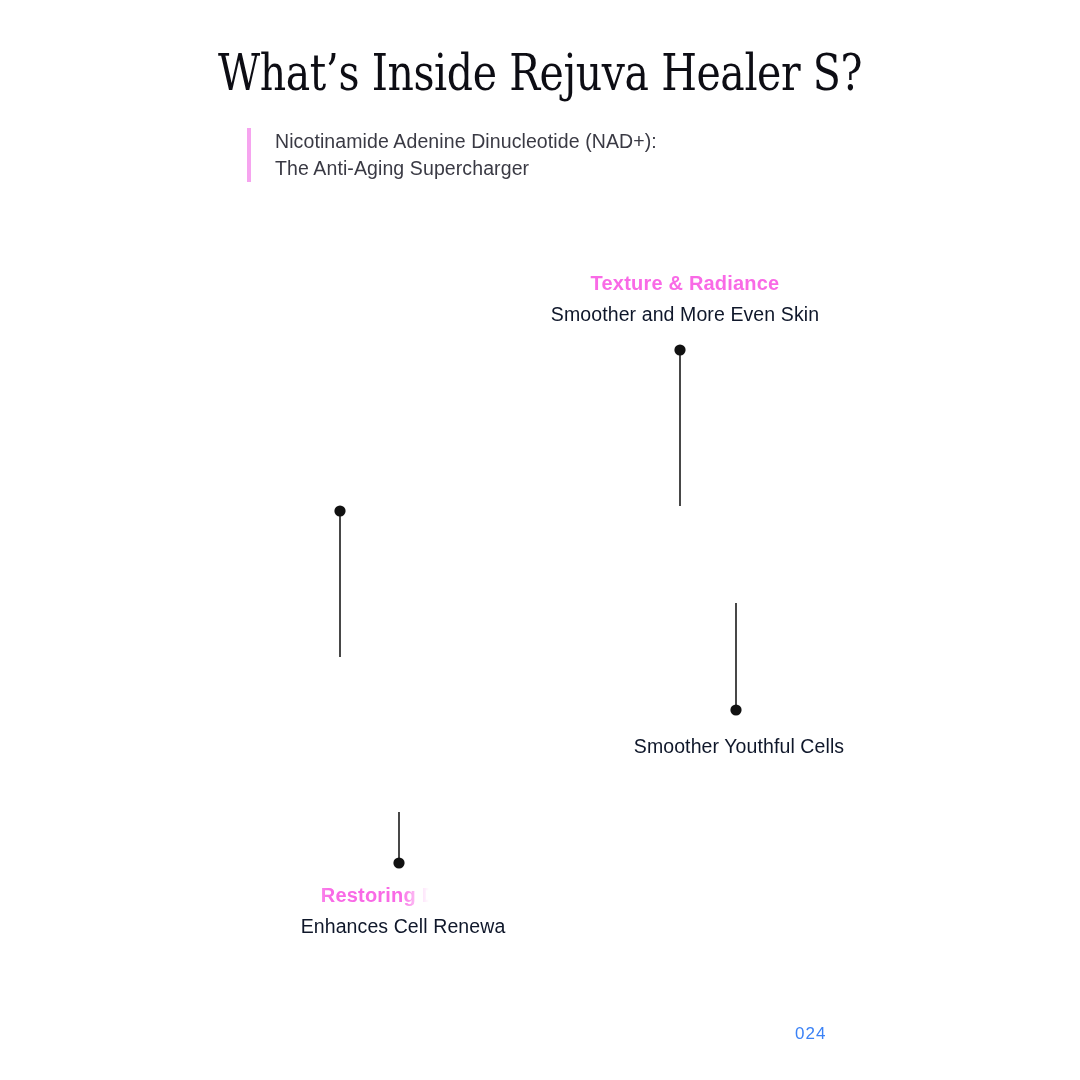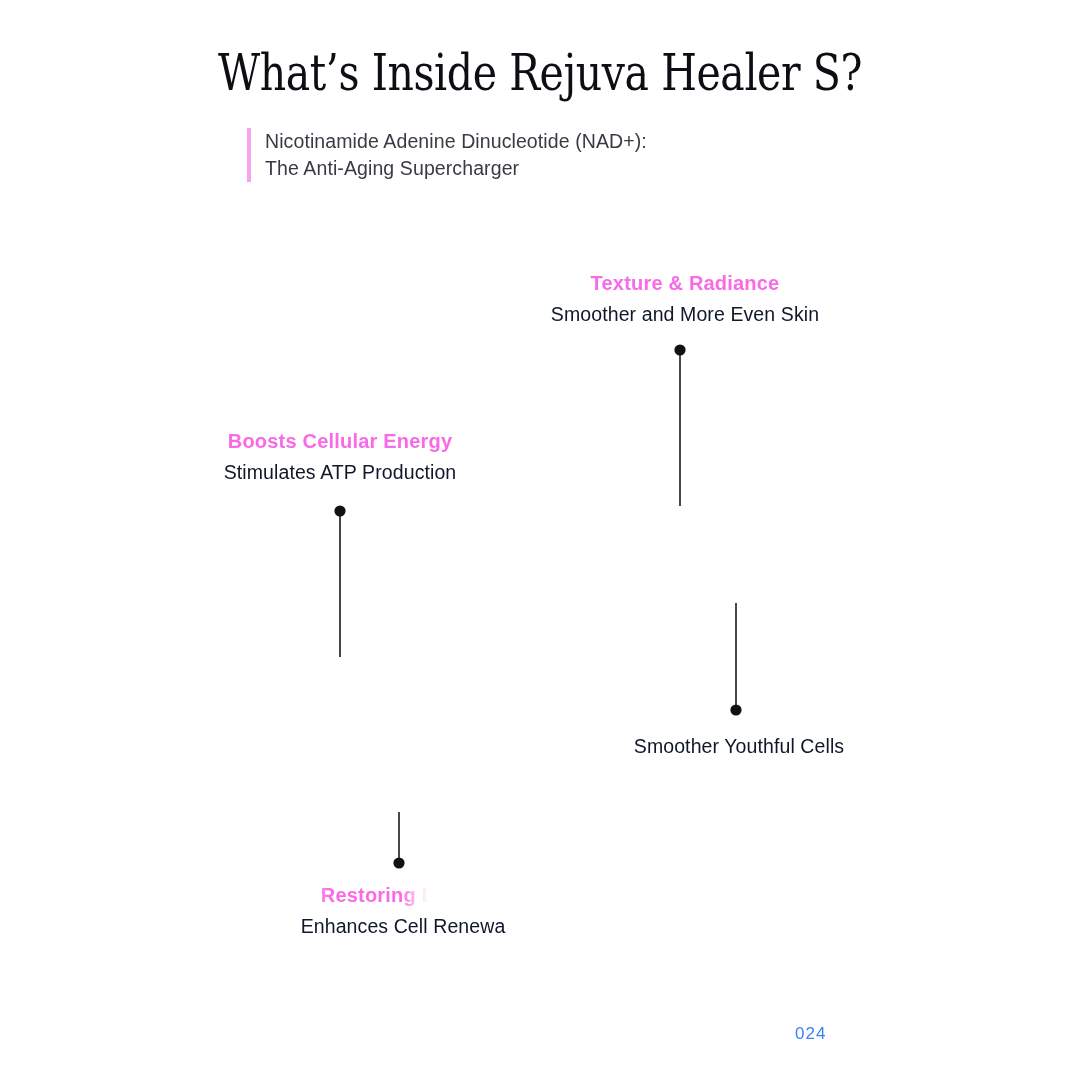--- a/index.html
+++ b/index.html
@@ -35,21 +35,21 @@
     transform: scaleX(0.82);
     transform-origin: 50% 50%;
     white-space: nowrap;
   }
 
   
   .subtitle-block {
     position: absolute;
     left: 247px;
     top: 128px;
-    padding-left: 14px;
+    padding-left: 24px;
     border-left: 4px solid #f6a4ef;
   }
   .subtitle-line {
     font-size: 19.5px;
     line-height: 27px;
     color: #3a3a44;
     letter-spacing: 0.1px;
     white-space: nowrap;
   }
 
@@ -155,24 +155,20 @@
       <line x1="399" y1="812" x2="399" y2="860" stroke="#1a1a1a" stroke-width="1.6"></line>
       <circle cx="399" cy="863" r="5.6" fill="#111111"></circle>
     </g>
   </svg>
 
   <div class="callout align-center" style="left:535px; top:270px; width:300px;">
     <div class="c-title">Texture &amp; Radiance</div>
     <div class="c-sub">Smoother and More Even Skin</div>
   </div>
 
-  <div class="callout align-center" style="left:190px; top:428px; width:300px;">
-    <div class="c-title">Boosts Cellular Energy</div>
-    <div class="c-sub">Stimulates ATP Production</div>
-  </div>
 
   <div class="callout align-center" style="left:589px; top:728px; width:300px;">
     <div class="c-sub">Smoother Youthful Cells</div>
   </div>
 
   <div class="callout align-center ghost" style="left:253px; top:882px; width:300px;">
     <div class="c-title">Restoring DNA R</div>
     <div class="c-sub">Enhances Cell Renewa</div>
   </div>
 

